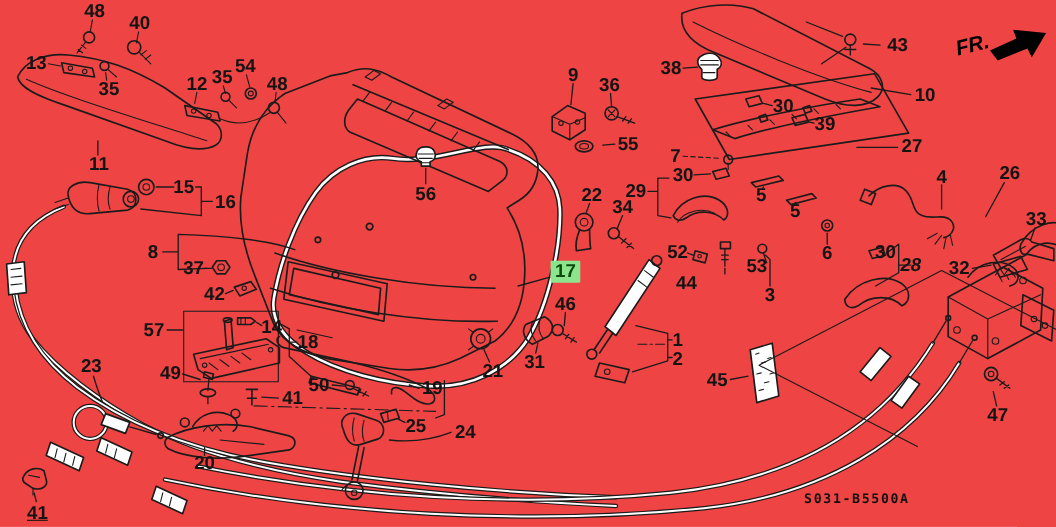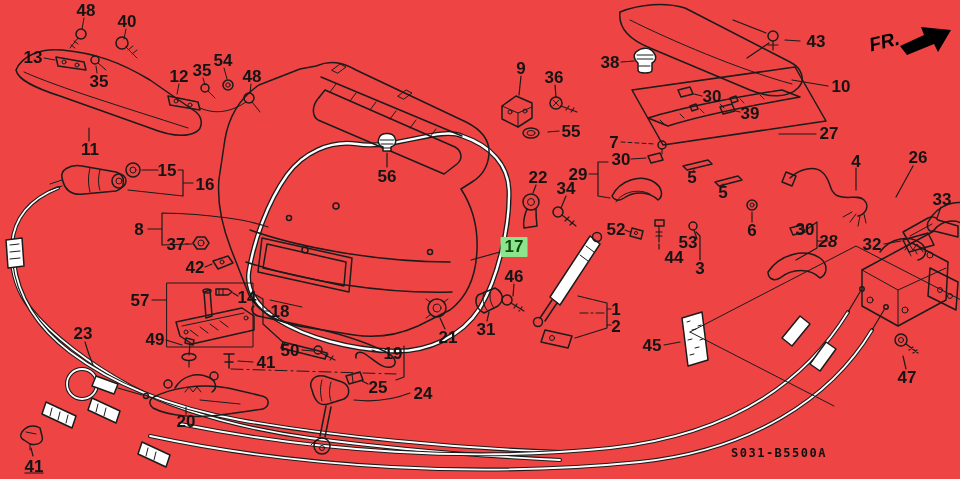--- a/index.html
+++ b/index.html
@@ -413,21 +413,21 @@
       <div class="callout" style="left: 521px; top: 68px;">9</div>
       <div class="callout" style="left: 554px; top: 77px;">36</div>
       <div class="callout" style="left: 571px; top: 131px;">55</div>
       <div class="callout" style="left: 610px; top: 62px;">38</div>
       <div class="callout" style="left: 712px; top: 96px;">30</div>
       <div class="callout" style="left: 750px; top: 113px;">39</div>
       <div class="callout" style="left: 692px; top: 177px;">5</div>
       <div class="callout" style="left: 723px; top: 192px;">5</div>
       <div class="callout" style="left: 829px; top: 133px;">27</div>
       <div class="callout" style="left: 688px; top: 242px;">53</div>
-      <div class="callout" style="left: 674px; top: 257px;">44</div>
+      <div class="callout" style="left: 624px; top: 257px;">44</div>
       <div class="callout" style="left: 700px; top: 268px;">3</div>
       <div class="callout" style="left: 752px; top: 230px;">6</div>
       <div class="callout" style="left: 816px; top: 41px;">43</div>
       <div class="callout" style="left: 841px; top: 86px;">10</div>
       <div class="callout" style="left: 856px; top: 161px;">4</div>
       <div class="callout" style="left: 918px; top: 157px;">26</div>
       <div class="callout" style="left: 942px; top: 199px;">33</div>
       <div class="callout" style="left: 805px; top: 229px;">30</div>
       <div class="callout" style="left: 828px; top: 241px; font-style: italic;">28</div>
       <div class="callout" style="left: 872px; top: 244px;">32</div>

